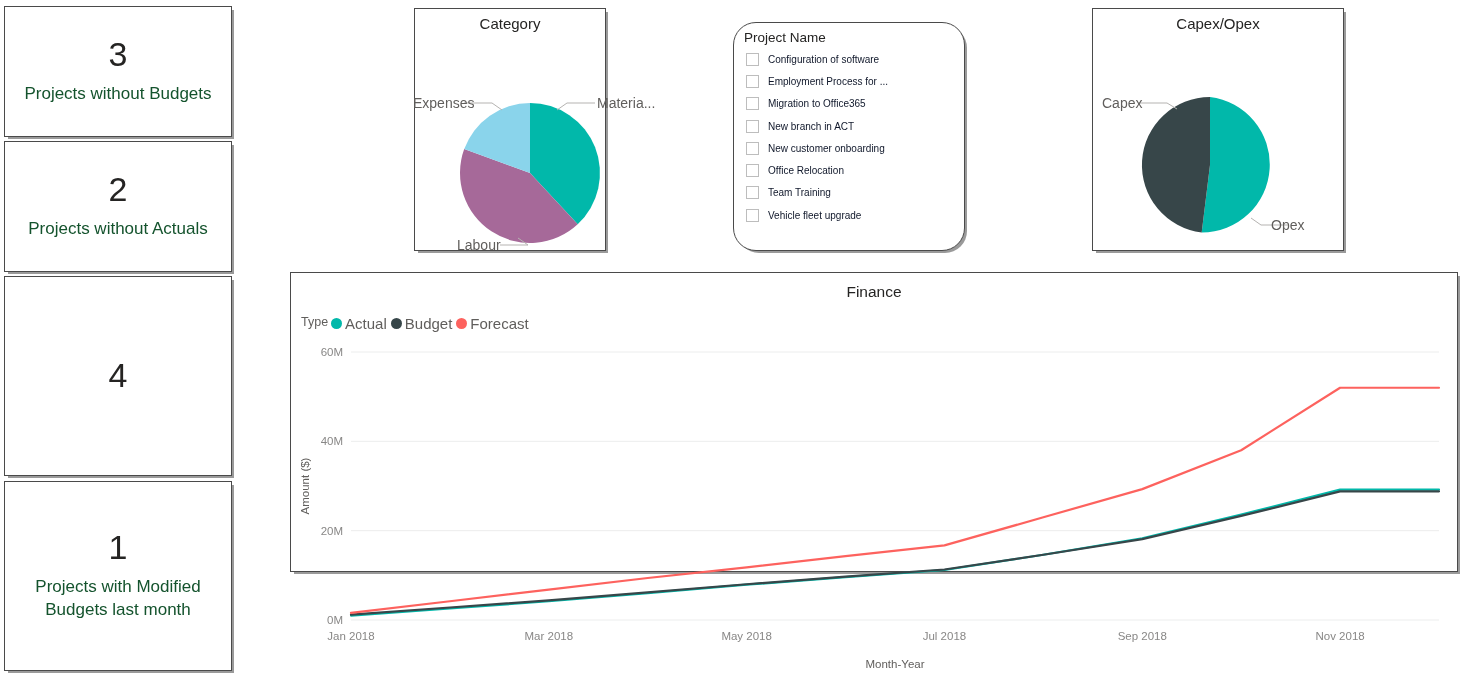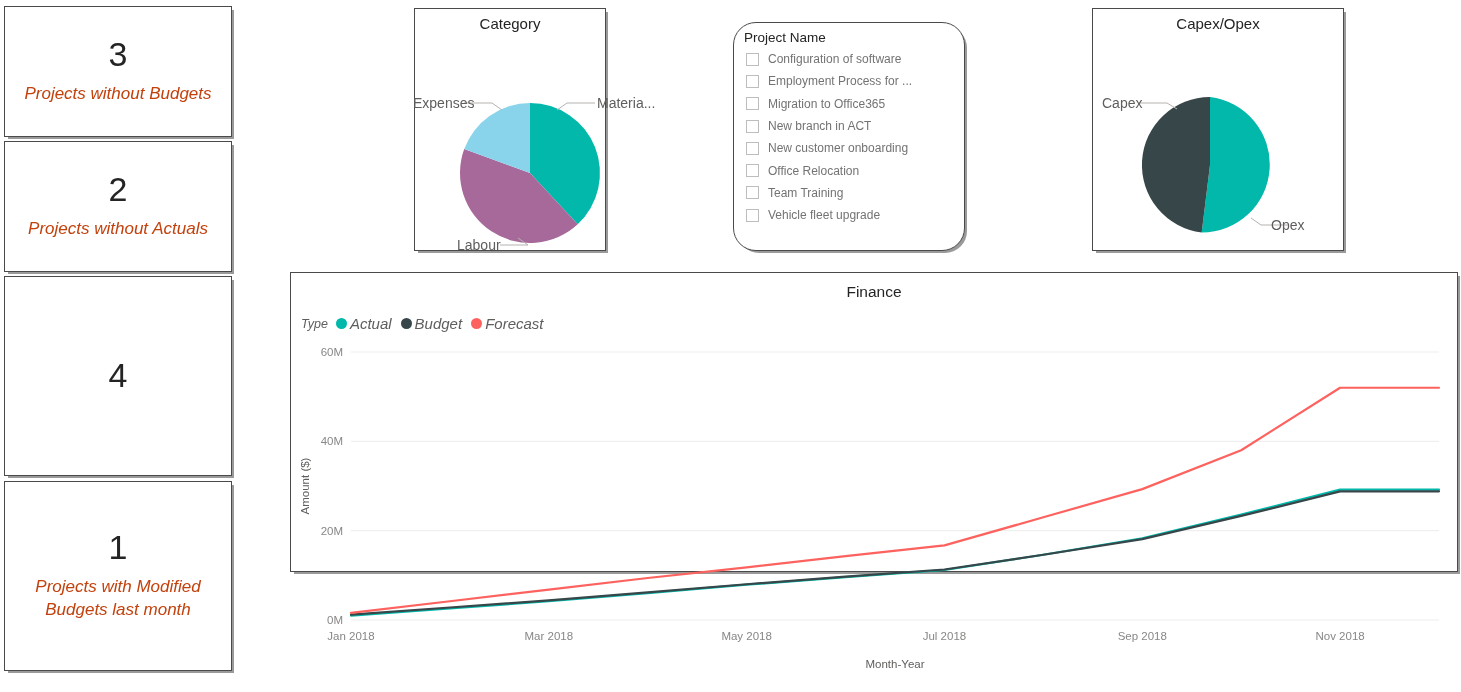--- a/index.html
+++ b/index.html
@@ -35,24 +35,23 @@
   .kpi-value {
     font-size: 34px;
     font-weight: 400;
     line-height: 1.05;
     color: #252423;
   }
   .kpi-label {
     font-size: 17px;
     font-weight: 400;
     line-height: 1.35;
-    color: #c2410c;
+    color: #14532d;
     margin-top: 10px;
     max-width: 215px;
-    font-style: italic;
   }
 
   
   .vis-title {
     text-align: center;
     font-size: 15px;
     color: #252423;
     padding-top: 6px;
     line-height: 1.2;
   }
@@ -93,40 +92,38 @@
   .slicer-box {
     width: 13px;
     height: 13px;
     border: 1px solid #bdbdbd;
     background: #ffffff;
     flex: 0 0 auto;
     margin-right: 9px;
     box-sizing: border-box;
   }
   .slicer-text {
-    font-size: 12px;
-    color: #737373;
+    font-size: 10px;
+    color: #0f172a;
     white-space: nowrap;
     overflow: hidden;
   }
 
   
   #finance-panel { padding: 0; }
   .finance-title {
     text-align: center;
     font-size: 15.5px;
     color: #252423;
     padding-top: 10px;
   }
   .legend-row {
     display: flex;
-    align-items: center;
+    align-items: flex-start;
     padding: 14px 0 0 10px;
-    gap: 5px;
-    font-style: italic;
   }
   .legend-title {
     font-size: 12.5px;
     color: #605E5C;
     margin-right: 3px;
   }
   .legend-item {
     display: flex;
     align-items: center;
     gap: 3px;

